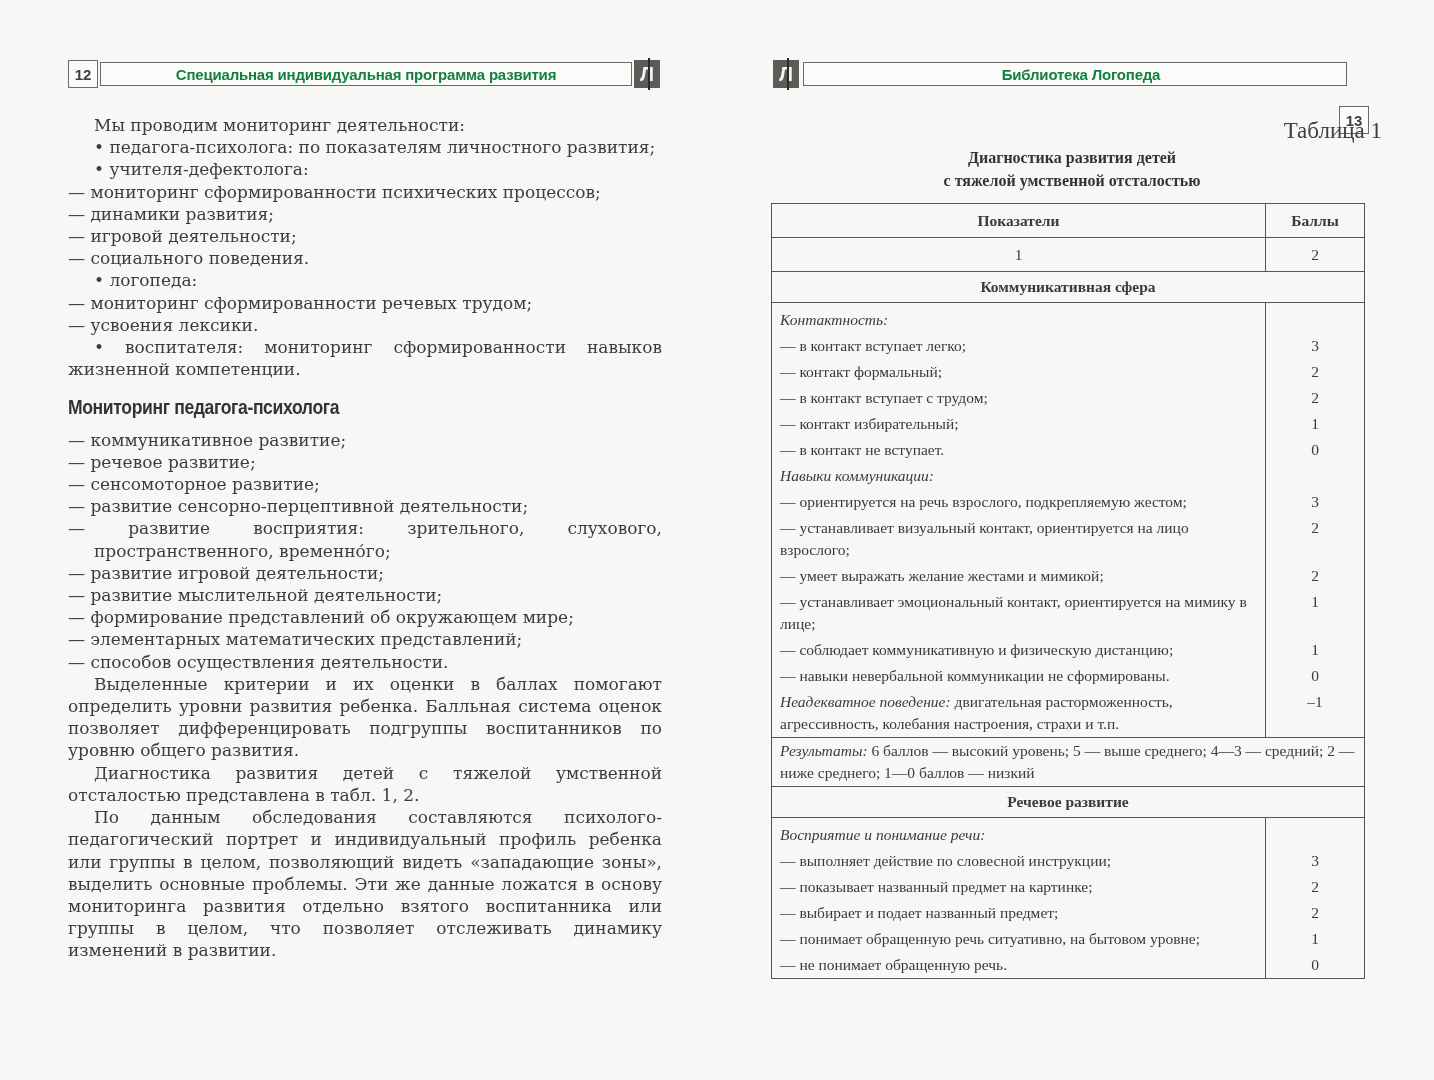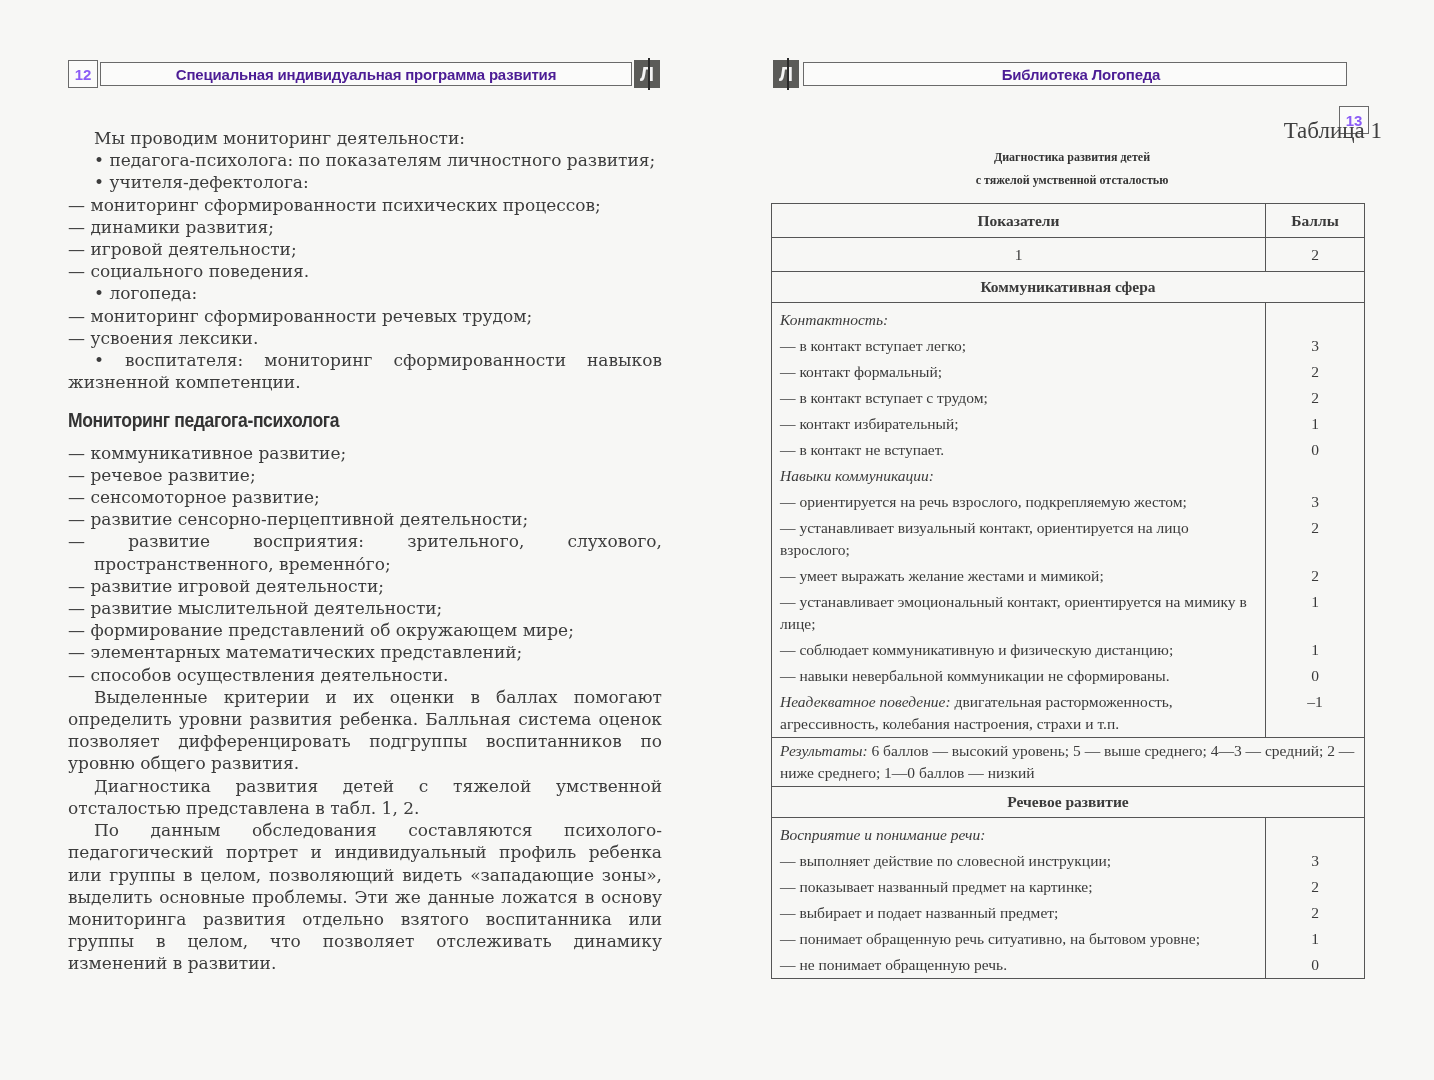--- a/index.html
+++ b/index.html
@@ -10,52 +10,52 @@
   }
   .page { position:absolute; top:0; height:1080px; }
   .page.left { left:0; width:717px; }
   .page.right { left:717px; width:717px; }
 
   
   .rh { position:absolute; top:60px; height:28px; }
   .rh-bar {
     position:absolute; top:2px; height:22px; border:1.5px solid #6a6a6a; background:#fbfbfa;
     display:flex; align-items:center; justify-content:center;
-    font-family:"Liberation Sans", sans-serif; font-weight:bold; font-size:15px; color:#4c1d95;
+    font-family:"Liberation Sans", sans-serif; font-weight:bold; font-size:15px; color:#15803d;
     letter-spacing:-0.2px;
   }
   .rh-num {
     position:absolute; top:0; width:28px; height:26px; border:1.5px solid #6a6a6a; background:#fbfbfa;
     display:flex; align-items:center; justify-content:center;
-    font-family:"Liberation Sans", sans-serif; font-weight:bold; font-size:15px; color:#8b5cf6;
+    font-family:"Liberation Sans", sans-serif; font-weight:bold; font-size:15px; color:#404040;
   }
   .logo {
     position:absolute; top:0; width:26px; height:28px; background:#5b5b58;
     display:flex; align-items:center; justify-content:center;
     color:#f3f3f3; font-family:"Liberation Sans", sans-serif; font-weight:bold; font-size:20px;
   }
   .logo::after { content:""; position:absolute; left:14px; top:-2px; width:2px; height:32px; background:#2a2a2a; }
 
   
   .text {
-    position:absolute; left:68px; top:127px; width:594px;
+    position:absolute; left:68px; top:114px; width:594px;
     font-size:17px; line-height:22.2px; color:#3c3c3c;
   }
   .text p { margin:0; text-align:justify; }
   .ind { text-indent:26px; }
   .bul { padding-left:26px; }
   .h2 {
     font-family:"Liberation Sans", sans-serif; font-weight:bold; font-size:19.5px; color:#333;
     margin:16px 0 10px 0; letter-spacing:-0.4px; transform:scaleX(0.9); transform-origin:left;
   }
   .dash { padding-left:26px; text-indent:-26px; }
 
   
   .tlabel { position:absolute; right:52px; top:118px; font-size:23px; color:#404040; font-family:"Liberation Serif", serif; }
-  .ttitle { position:absolute; left:55px; width:600px; top:146px; text-align:center; font-weight:bold; font-size:12px; line-height:23px; color:#333; font-family:"Liberation Serif", serif; }
+  .ttitle { position:absolute; left:55px; width:600px; top:146px; text-align:center; font-weight:bold; font-size:16px; line-height:23px; color:#333; font-family:"Liberation Serif", serif; }
   table {
     position:absolute; left:54px; top:203px; width:594px; border-collapse:collapse;
     font-family:Liberation Serif, serif; font-size:15.5px; color:#3a3a3a;
   }
   td { border-left:1.5px solid #555; border-right:1.5px solid #555; padding:0 8px; vertical-align:top; line-height:26px; }
   .bt td { border-top:1.5px solid #555; }
   .bb td { border-bottom:1.5px solid #555; }
   .hdr td { text-align:center; font-weight:bold; height:33px; vertical-align:middle; }
   .sec td { text-align:center; font-weight:bold; height:30px; vertical-align:middle; }
   .col2 { width:82px; text-align:center; }

